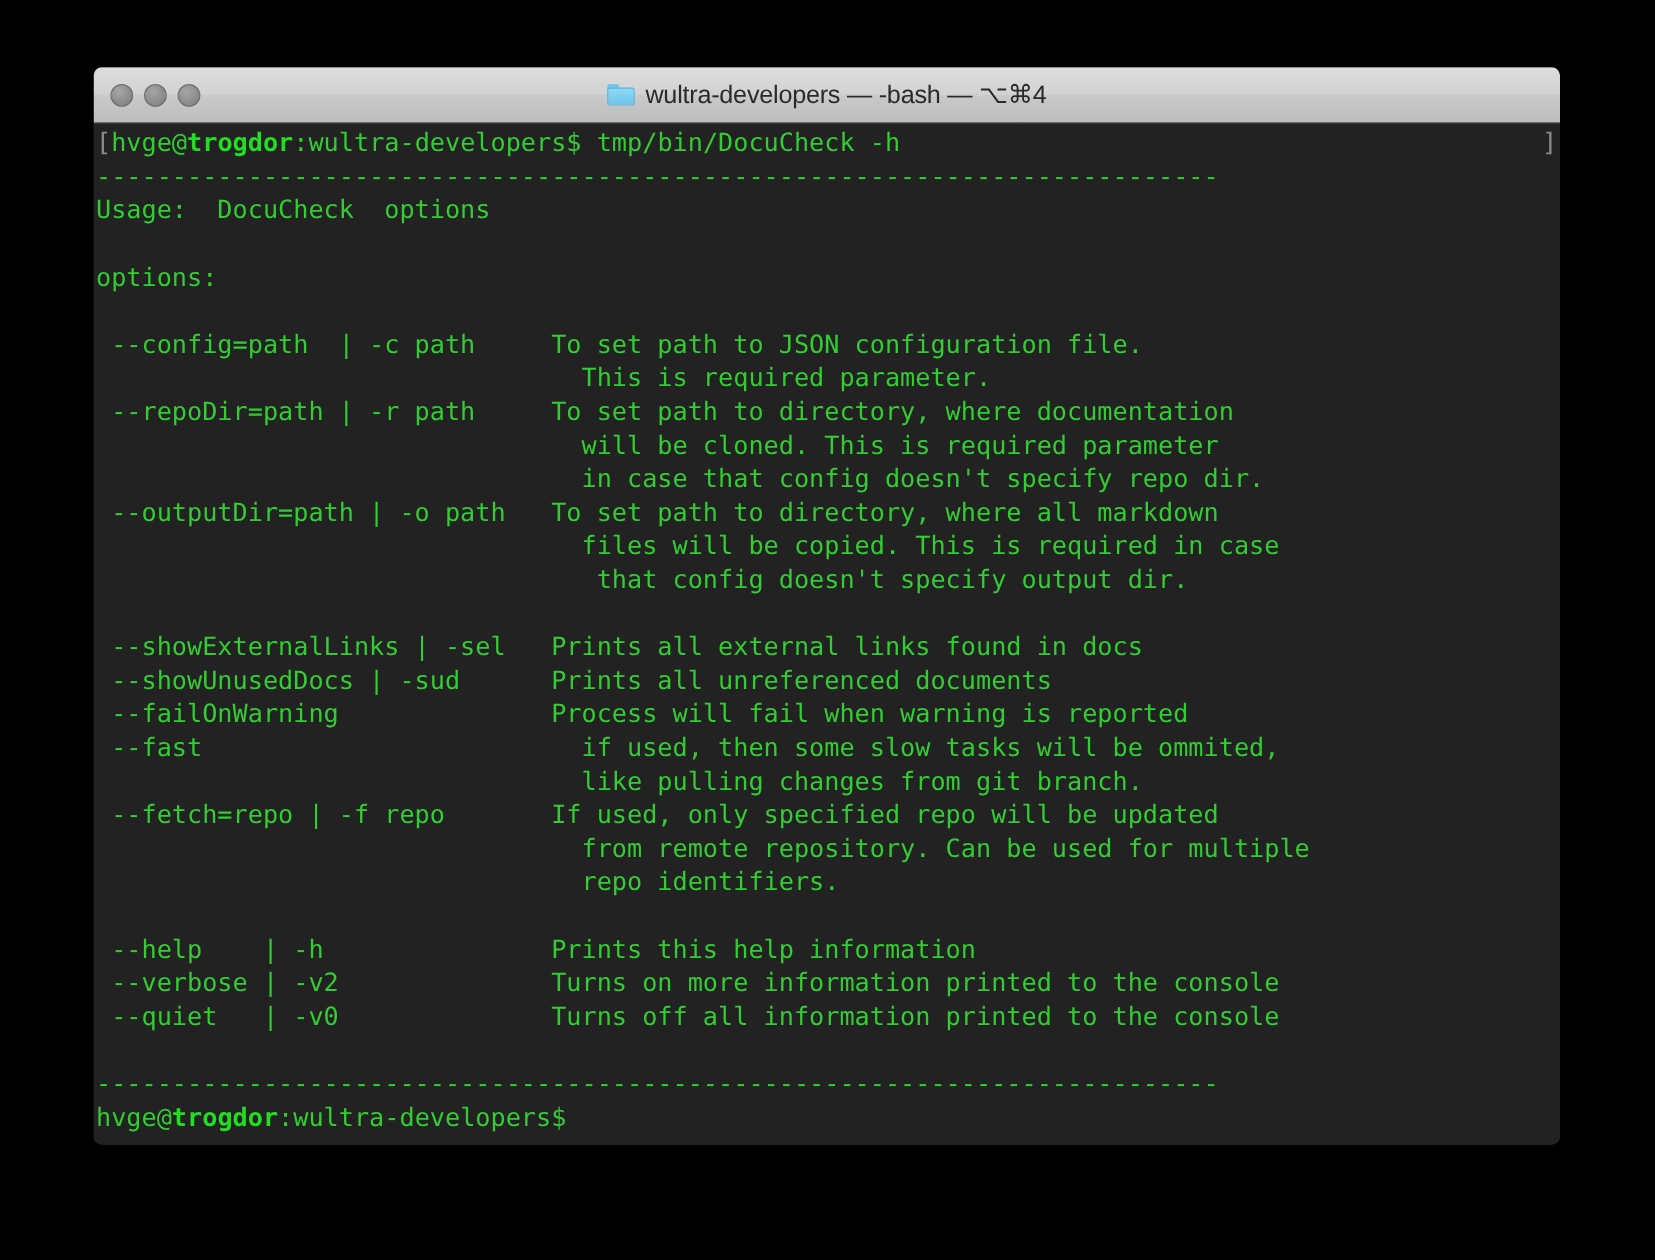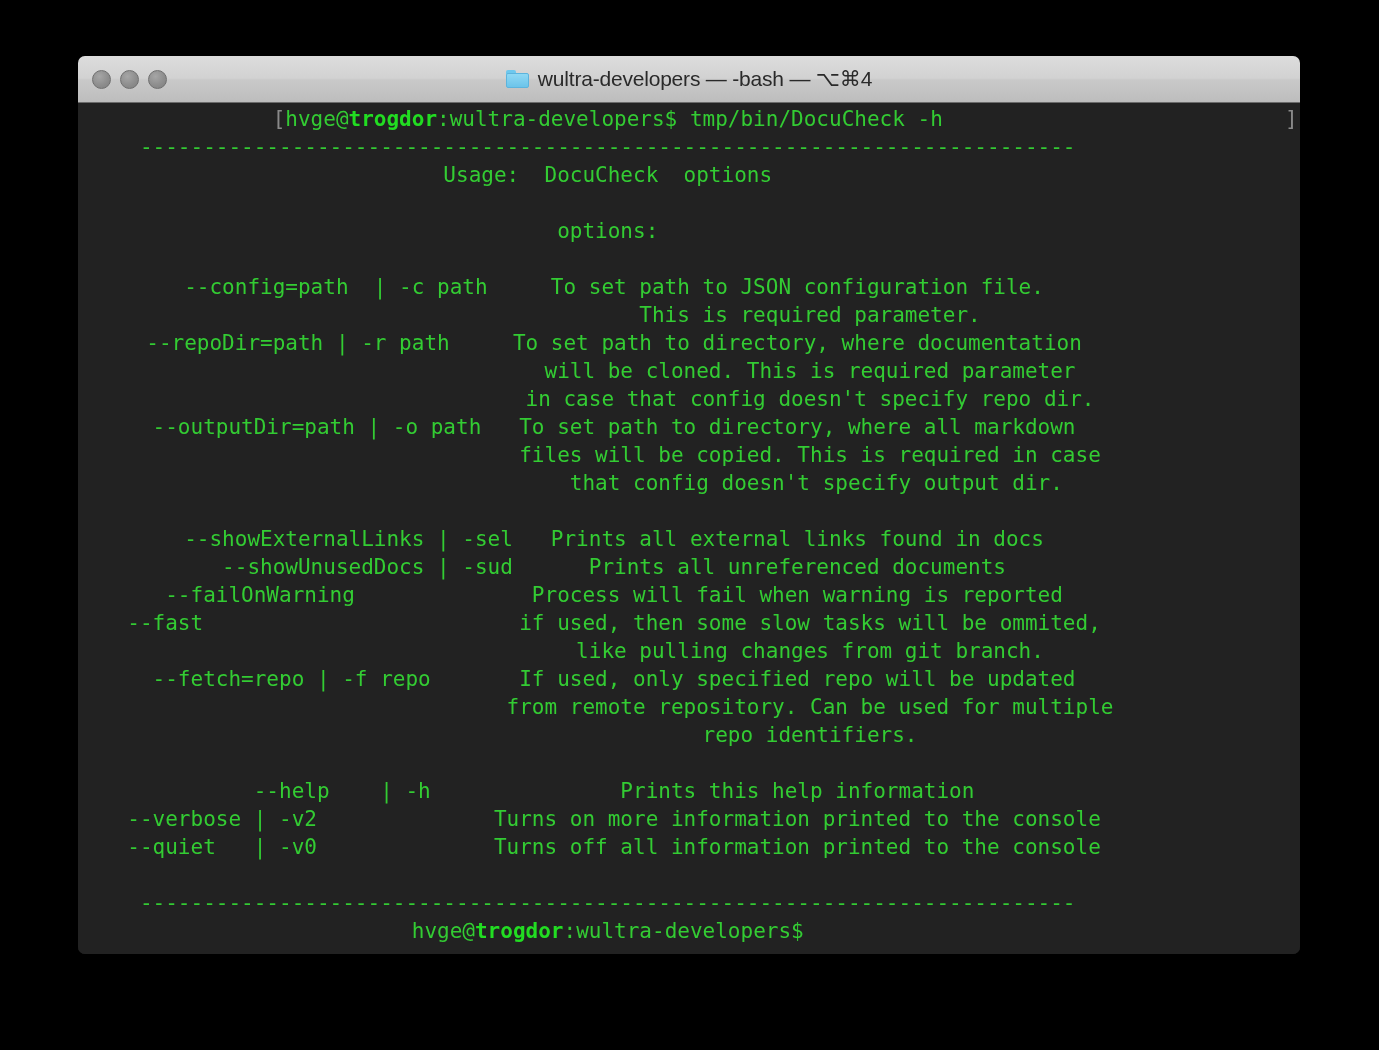--- a/index.html
+++ b/index.html
@@ -12,21 +12,20 @@
     height: 1050px;
     overflow: hidden;
     font-family: "DejaVu Sans Mono", monospace;
   }
 
   #screen {
     position: relative;
     width: 1379px;
     height: 1050px;
     background: #000000;
-    text-align: center;
   }
 
   
   #terminal-window {
     position: absolute;
     left: 78px;
     top: 56px;
     width: 1222px;
     height: 898px;
     border-radius: 7px;
@@ -109,21 +108,21 @@
   #terminal-body {
     position: relative;
     background: #222222;
     height: 851px;
     padding: 0;
     overflow: hidden;
   }
 
   #term-text {
     position: absolute;
-    left: 24px;
+    left: 2px;
     top: 2px;
     font-family: "DejaVu Sans Mono", monospace;
     font-size: 21px;
     line-height: 28px;
     color: #33cc33;
     white-space: pre;
     letter-spacing: 0px;
     tab-size: 8;
   }
   #term-text .line { display: block; height: 28px; }

